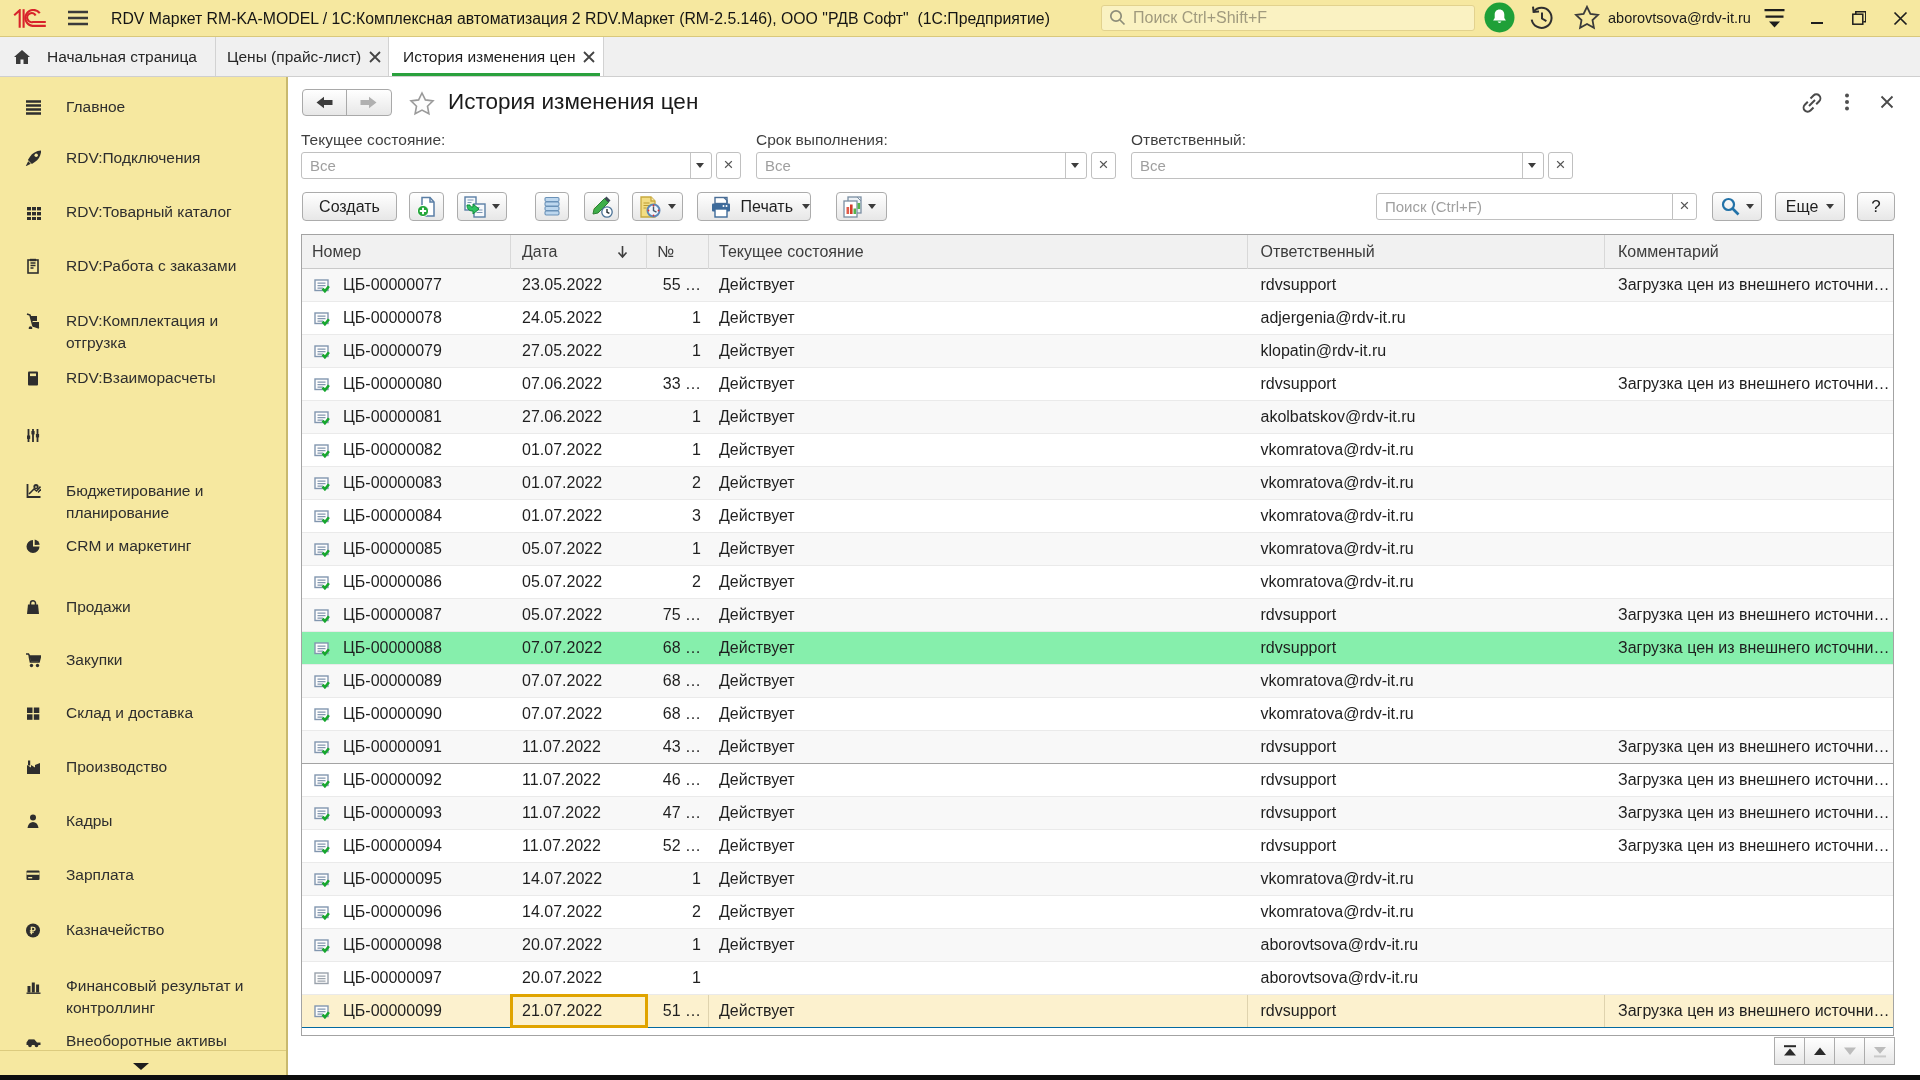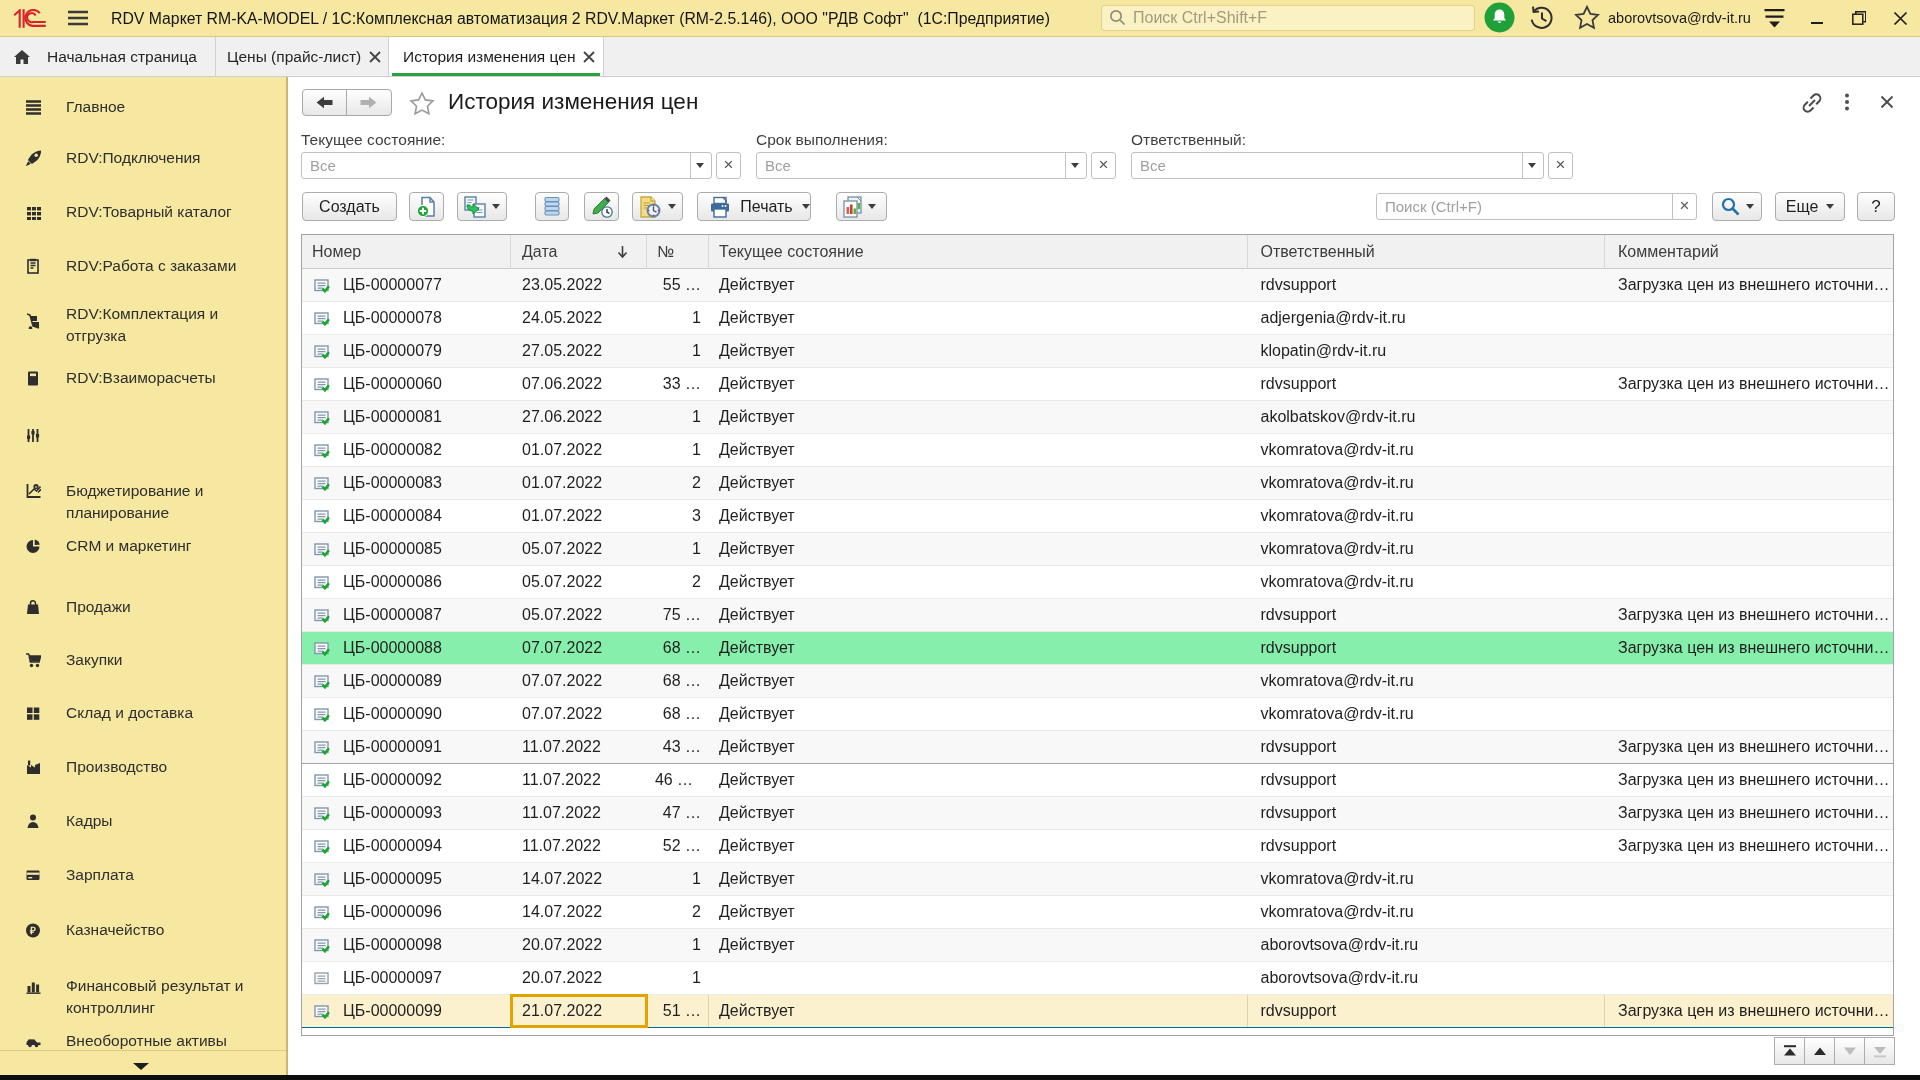--- a/index.html
+++ b/index.html
@@ -112,21 +112,21 @@
     </div>
     <div class="a" style="left:66px;top:178px;width:215px;line-height:22px;font-size:15.5px;color:#2e2e2e">RDV:Работа с заказами</div>
     <div class="a" style="left:25px;top:236px;width:17px;height:17px">
       <svg style="position:absolute;left:0;top:0" width="16" height="16" viewBox="0 0 16 16">
         <rect x="6" y="3" width="6" height="5" fill="#2e2e2e"></rect>
         <rect x="8" y="9" width="6" height="5" fill="#2e2e2e"></rect>
         <path d="M2 1l3 1 3 11 6 2" stroke="#2e2e2e" stroke-width="1.6" fill="none"></path>
         <circle cx="5.5" cy="15" r="1.8" fill="#2e2e2e"></circle>
       </svg>
     </div>
-    <div class="a" style="left:66px;top:226px;width:215px;line-height:22px;font-size:15.5px;color:#2e2e2e">RDV:Комплектация и<br>отгрузка</div>
+    <div class="a" style="left:66px;top:233px;width:215px;line-height:22px;font-size:15.5px;color:#2e2e2e">RDV:Комплектация и<br>отгрузка</div>
     <div class="a" style="left:25px;top:293px;width:17px;height:17px">
       <svg style="position:absolute;left:0;top:0" width="16" height="16" viewBox="0 0 16 16">
         <rect x="3" y="1.5" width="10" height="14" fill="#2e2e2e" rx="1"></rect>
         <rect x="5" y="3.5" width="6" height="2.6" fill="#f6e8a0"></rect>
       </svg>
     </div>
     <div class="a" style="left:66px;top:290px;width:215px;line-height:22px;font-size:15.5px;color:#2e2e2e">RDV:Взаиморасчеты</div>
     <div class="a" style="left:25px;top:350px;width:17px;height:17px">
       <svg style="position:absolute;left:0;top:0" width="16" height="16" viewBox="0 0 16 16">
         <path d="M3.5 2v13M8 2v13M12.5 2v13" stroke="#2e2e2e" stroke-width="1.8"></path>
@@ -312,21 +312,21 @@
       <path d="M5.5 8h6M5.5 10.5h6M5.5 13h3" stroke="#bb9c33" stroke-width="1.2"></path>
       <circle cx="15.5" cy="15.5" r="6" fill="#eef4fb" stroke="#5c87b8" stroke-width="2"></circle>
       <path d="M15.5 11.5v4l3 1.6" fill="none" stroke="#44586c" stroke-width="1.4"></path>
       <circle cx="15.5" cy="10.5" r="0.9" fill="#d33"></circle>
       <circle cx="15.5" cy="20.5" r="0.9" fill="#d33"></circle>
       <circle cx="10.5" cy="15.5" r="0.9" fill="#d33"></circle>
       <circle cx="20.5" cy="15.5" r="0.9" fill="#d33"></circle>
     </svg>
     <div class="caret" style="margin-left:5px"></div>
   </div>
-<div class="btn" style="left:697px;top:192px;width:114px;justify-content:center;padding-left:11px">
+<div class="btn" style="left:697px;top:192px;width:114px;justify-content:flex-end;padding-left:11px">
     <svg style="position:absolute;position:static" width="22" height="22" viewBox="0 0 22 22">
       <rect x="5" y="1.5" width="12" height="6" fill="#fff" stroke="#4a6e96" stroke-width="1.4"></rect>
       <path d="M14 1.5l3 3v3" fill="none" stroke="#4a6e96" stroke-width="1.4"></path>
       <rect x="2" y="7.5" width="18" height="8" rx="1" fill="#3e6b9b"></rect>
       <rect x="5" y="13" width="12" height="8" fill="#fff" stroke="#3e6b9b" stroke-width="1.4"></rect>
       <circle cx="16.5" cy="10" r="1" fill="#fff"></circle>
       <circle cx="13.5" cy="10" r="1" fill="#fff"></circle>
     </svg>
     <span style="margin-left:9px">Печать</span>
     <div class="caret" style="margin-left:9px"></div>
@@ -407,21 +407,21 @@
       <div class="a" style="left:345px;width:54px;text-align:right;top:0;line-height:32px;font-size:16px;color:#1f1f1f">1</div>
       <div class="a" style="left:417px;top:0;line-height:32px;font-size:16px;color:#1f1f1f">Действует</div>
       <div class="a" style="left:958.5px;top:0;line-height:32px;font-size:16px;color:#1f1f1f">klopatin@rdv-it.ru</div>
     </div>
     <div class="a" style="left:0;top:133px;width:1591px;height:33px;background:#fff;border-bottom:1px solid #eaeaea">
       <div class="a" style="left:12px;top:9px"><svg style="position:absolute;position:static" width="16" height="15" viewBox="0 0 16 15">
           <rect x="1" y="2" width="13" height="10.5" fill="#fdfdfd" stroke="#8296af" stroke-width="1.4"></rect>
           <path d="M3.5 5.2h8M3.5 7.7h8M3.5 10.2h5.5" stroke="#8296af" stroke-width="1.3"></path>
           <path d="M8.6 10.6l2.3 2.6 4-5" stroke="#17a72e" stroke-width="2.6" fill="none"></path>
         </svg></div>
-      <div class="a" style="left:41px;top:0;line-height:32px;font-size:16px;color:#1f1f1f">ЦБ-00000060</div>
+      <div class="a" style="left:41px;top:0;line-height:32px;font-size:16px;color:#1f1f1f">ЦБ-00000080</div>
       <div class="a" style="left:220px;top:0;line-height:32px;font-size:16px;color:#1f1f1f">07.06.2022</div>
       <div class="a" style="left:345px;width:54px;text-align:right;top:0;line-height:32px;font-size:16px;color:#1f1f1f">33 …</div>
       <div class="a" style="left:417px;top:0;line-height:32px;font-size:16px;color:#1f1f1f">Действует</div>
       <div class="a" style="left:958.5px;top:0;line-height:32px;font-size:16px;color:#1f1f1f">rdvsupport</div>
       <div class="a" style="left:1316px;top:0;line-height:32px;font-size:16px;color:#1f1f1f">Загрузка цен из внешнего источни…</div>
     </div>
     <div class="a" style="left:0;top:166px;width:1591px;height:33px;background:#f8f8f8;border-bottom:1px solid #eaeaea">
       <div class="a" style="left:12px;top:9px"><svg style="position:absolute;position:static" width="16" height="15" viewBox="0 0 16 15">
           <rect x="1" y="2" width="13" height="10.5" fill="#fdfdfd" stroke="#8296af" stroke-width="1.4"></rect>
           <path d="M3.5 5.2h8M3.5 7.7h8M3.5 10.2h5.5" stroke="#8296af" stroke-width="1.3"></path>
@@ -557,21 +557,21 @@
       <div class="a" style="left:1316px;top:0;line-height:32px;font-size:16px;color:#1f1f1f">Загрузка цен из внешнего источни…</div>
     </div>
     <div class="a" style="left:0;top:529px;width:1591px;height:33px;background:#fff;border-bottom:1px solid #eaeaea">
       <div class="a" style="left:12px;top:9px"><svg style="position:absolute;position:static" width="16" height="15" viewBox="0 0 16 15">
           <rect x="1" y="2" width="13" height="10.5" fill="#fdfdfd" stroke="#8296af" stroke-width="1.4"></rect>
           <path d="M3.5 5.2h8M3.5 7.7h8M3.5 10.2h5.5" stroke="#8296af" stroke-width="1.3"></path>
           <path d="M8.6 10.6l2.3 2.6 4-5" stroke="#17a72e" stroke-width="2.6" fill="none"></path>
         </svg></div>
       <div class="a" style="left:41px;top:0;line-height:32px;font-size:16px;color:#1f1f1f">ЦБ-00000092</div>
       <div class="a" style="left:220px;top:0;line-height:32px;font-size:16px;color:#1f1f1f">11.07.2022</div>
-      <div class="a" style="left:345px;width:54px;text-align:center;top:0;line-height:32px;font-size:16px;color:#1f1f1f">46 …</div>
+      <div class="a" style="left:345px;width:54px;text-align:right;top:0;line-height:32px;font-size:16px;color:#1f1f1f">46 …</div>
       <div class="a" style="left:417px;top:0;line-height:32px;font-size:16px;color:#1f1f1f">Действует</div>
       <div class="a" style="left:958.5px;top:0;line-height:32px;font-size:16px;color:#1f1f1f">rdvsupport</div>
       <div class="a" style="left:1316px;top:0;line-height:32px;font-size:16px;color:#1f1f1f">Загрузка цен из внешнего источни…</div>
     </div>
     <div class="a" style="left:0;top:562px;width:1591px;height:33px;background:#f8f8f8;border-bottom:1px solid #eaeaea">
       <div class="a" style="left:12px;top:9px"><svg style="position:absolute;position:static" width="16" height="15" viewBox="0 0 16 15">
           <rect x="1" y="2" width="13" height="10.5" fill="#fdfdfd" stroke="#8296af" stroke-width="1.4"></rect>
           <path d="M3.5 5.2h8M3.5 7.7h8M3.5 10.2h5.5" stroke="#8296af" stroke-width="1.3"></path>
           <path d="M8.6 10.6l2.3 2.6 4-5" stroke="#17a72e" stroke-width="2.6" fill="none"></path>
         </svg></div>

